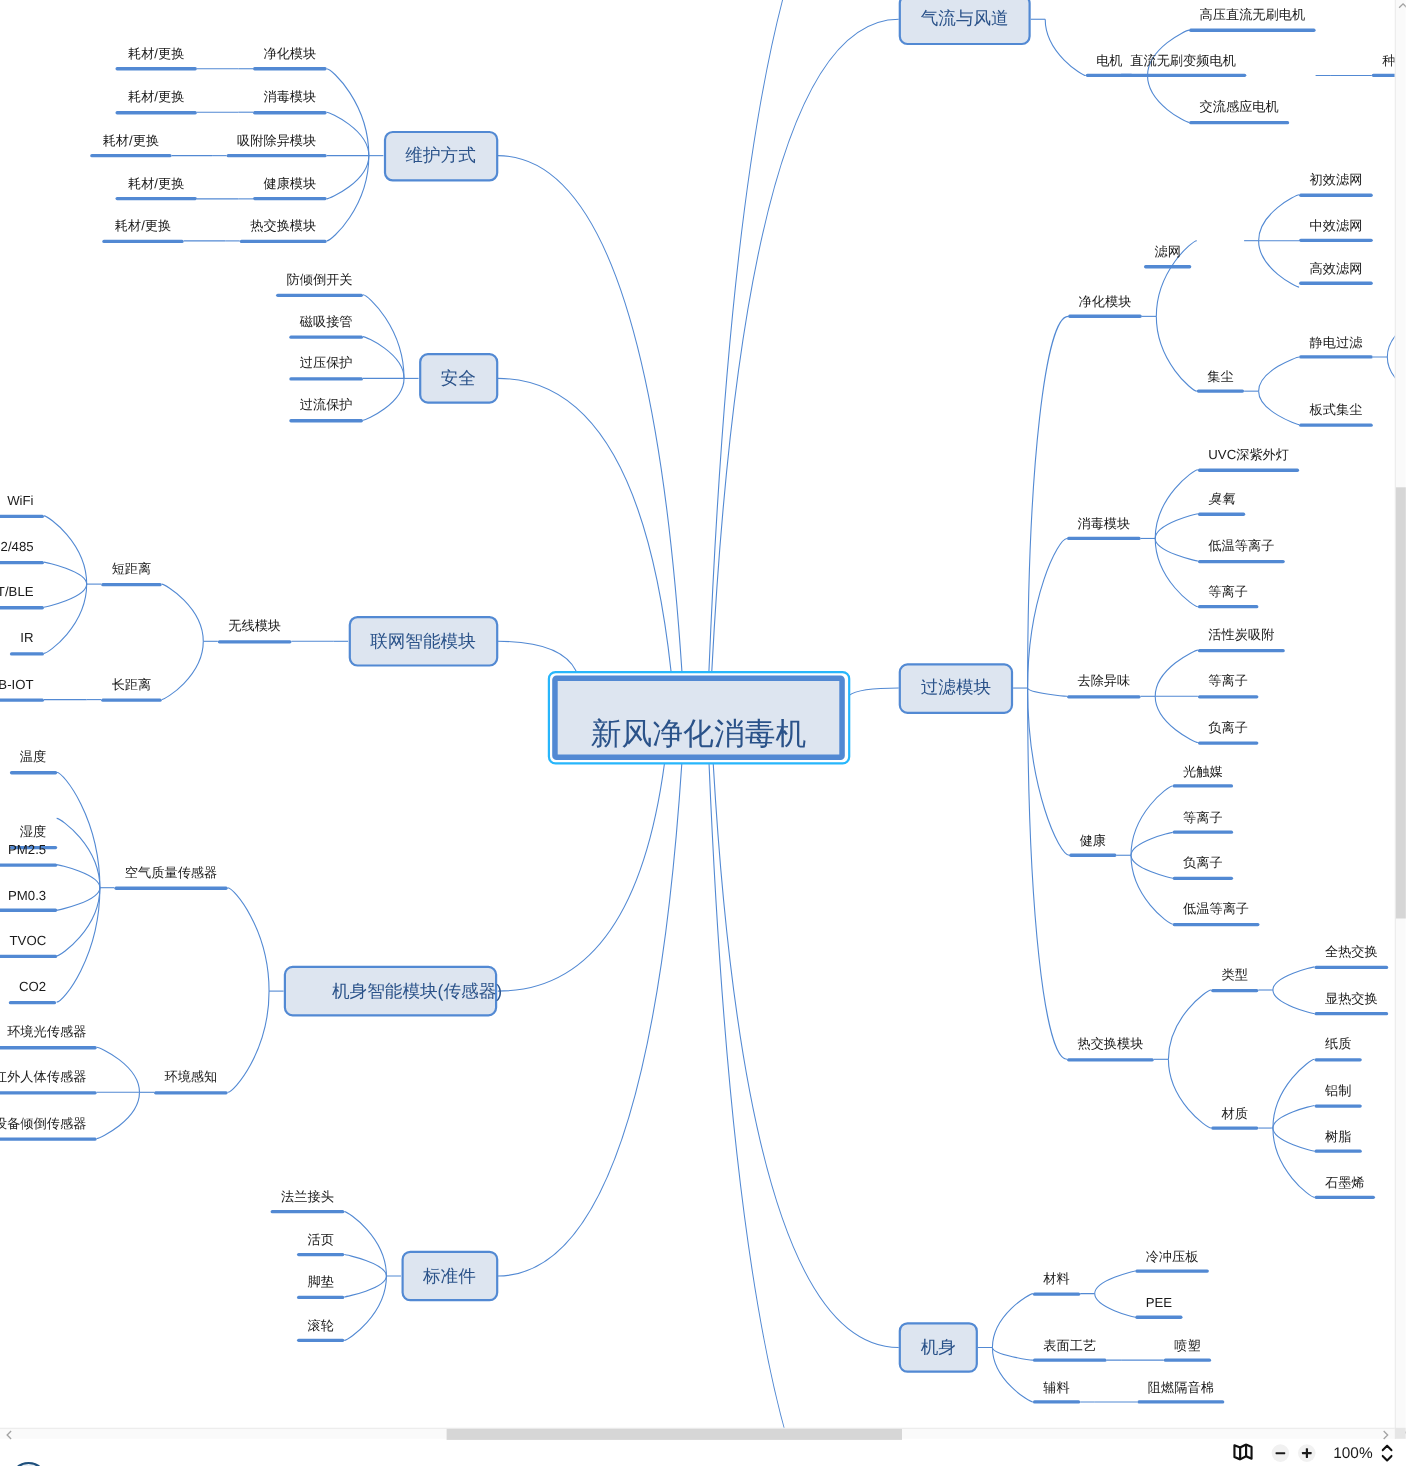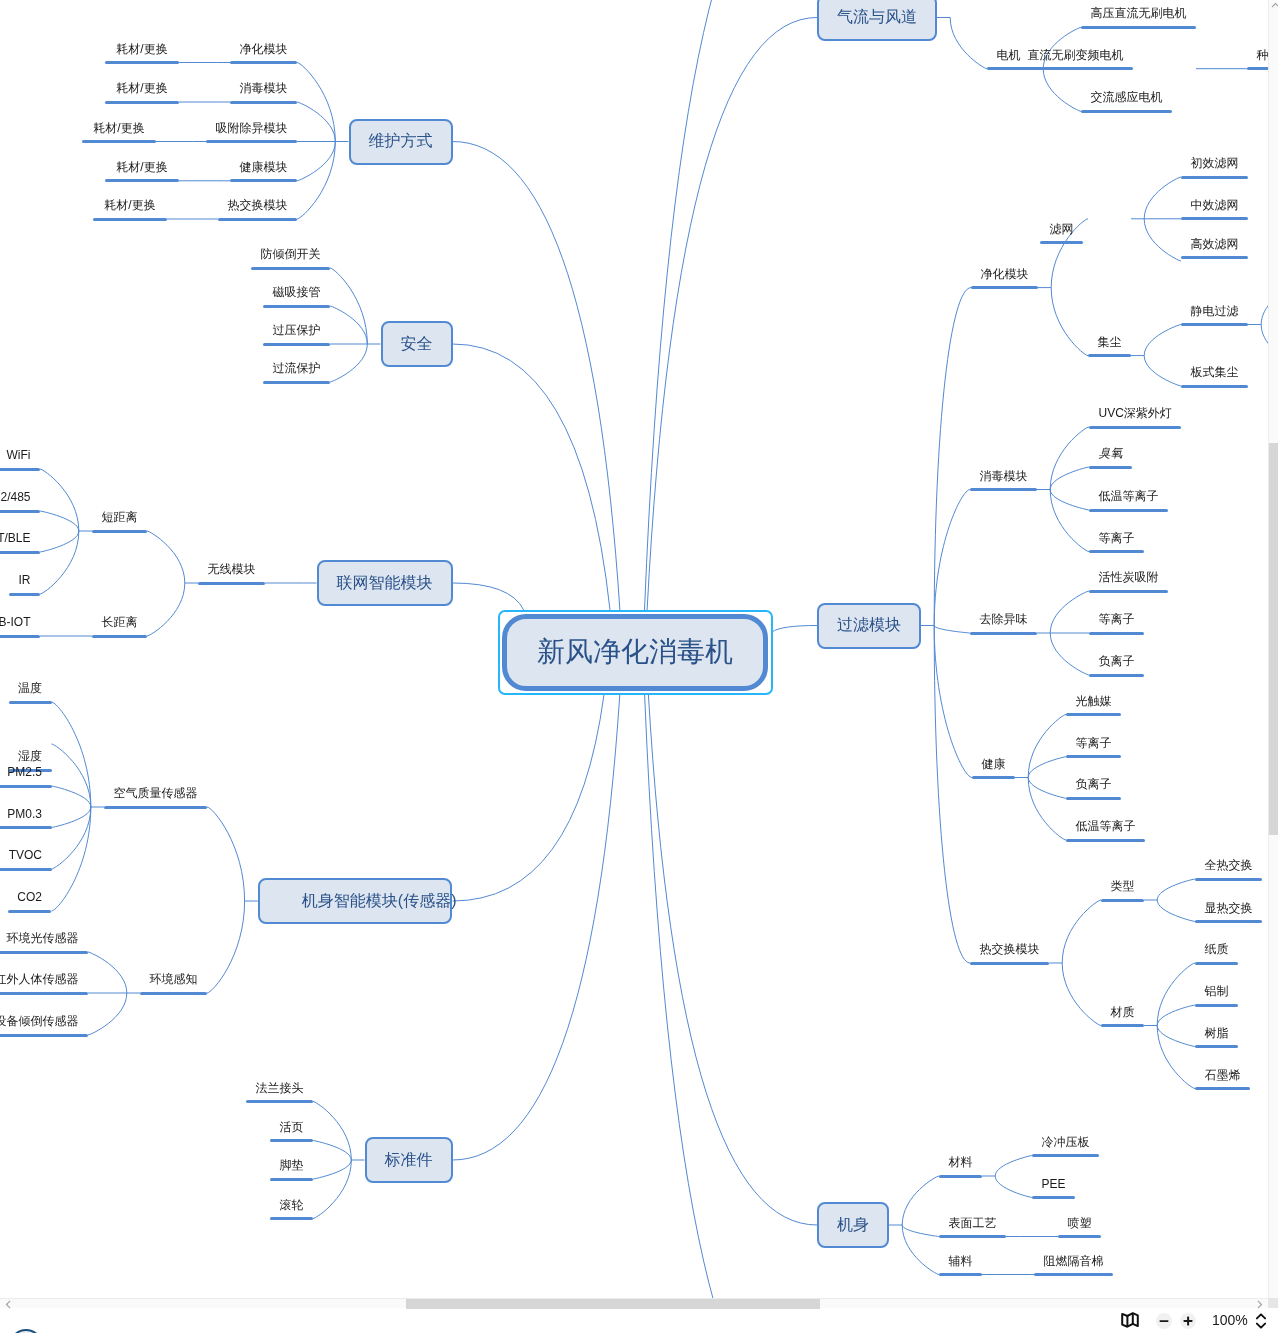--- a/index.html
+++ b/index.html
@@ -11,22 +11,22 @@
 #links{position:absolute;left:0;top:0;}
 .node{position:absolute;}
 .box{border:2px solid #5289d3;border-radius:8px;background:#dde5f0;
      display:flex;align-items:center;justify-content:center;
      color:#2a5289;font-size:16px;white-space:nowrap;height:46px;}
 .leaf{position:absolute;}
 .leaf .cap{position:absolute;left:0;bottom:9.5px;width:100%;text-align:center;
      font-size:12px;color:#1a1a1a;white-space:nowrap;line-height:12px;}
 .leaf .bar{position:absolute;left:0;bottom:0;width:100%;height:3px;
      background:#5289d3;border-radius:1.5px;}
-#root-node{position:absolute;border:5px solid #5289d3;border-radius:24px;
-     background:#dde5f0;display:flex;align-items:center;justify-content:center;
+#root-node{position:absolute;border:5px solid #5289d3;border-radius:4px;
+     background:#dde5f0;display:flex;align-items:flex-end;justify-content:center;
      color:#2a5289;font-size:28px;white-space:nowrap;}
 #root-sel{position:absolute;border:2.5px solid #27b6fb;border-radius:7px;}
 #vscroll{position:absolute;right:0;top:0;width:10px;height:1308px;background:#fafafa;
      border-left:1px solid #ececec;}
 #vthumb{position:absolute;left:0;width:10px;background:#d6d6d6;}
 #hscroll{position:absolute;left:0;top:1298px;height:10px;width:1268px;background:#fafafa;
      border-top:1px solid #ececec;}
 #hthumb{position:absolute;top:0;height:10px;background:#d6d6d6;}
 .arr{position:absolute;line-height:0;}
 #status{position:absolute;left:0;top:1308px;width:1278px;height:25px;background:#fff;

